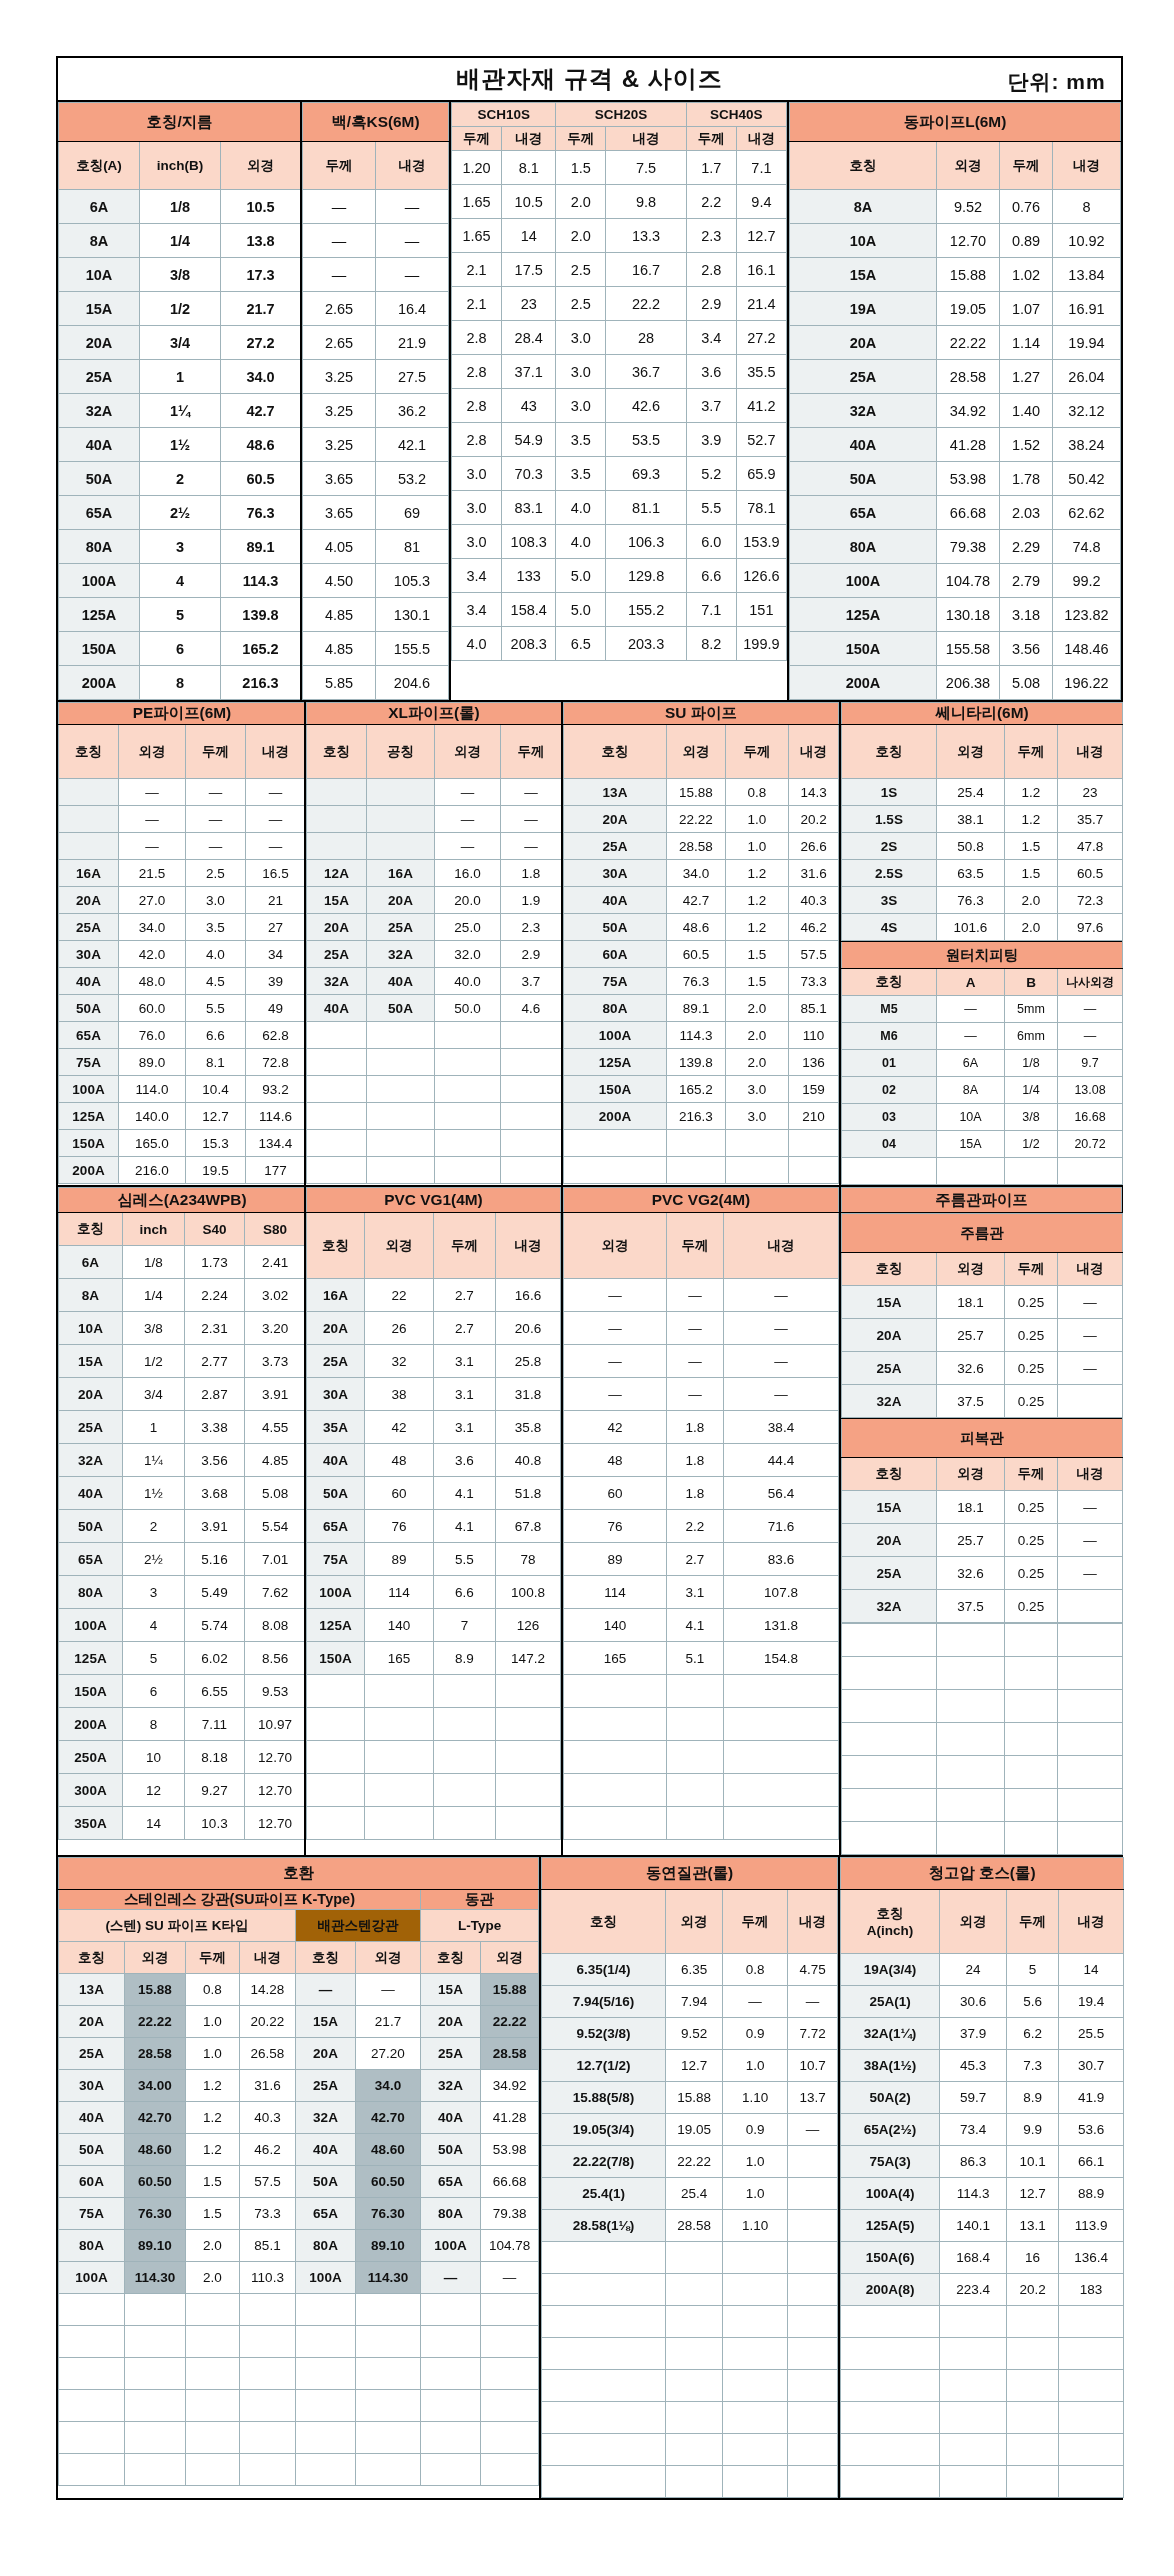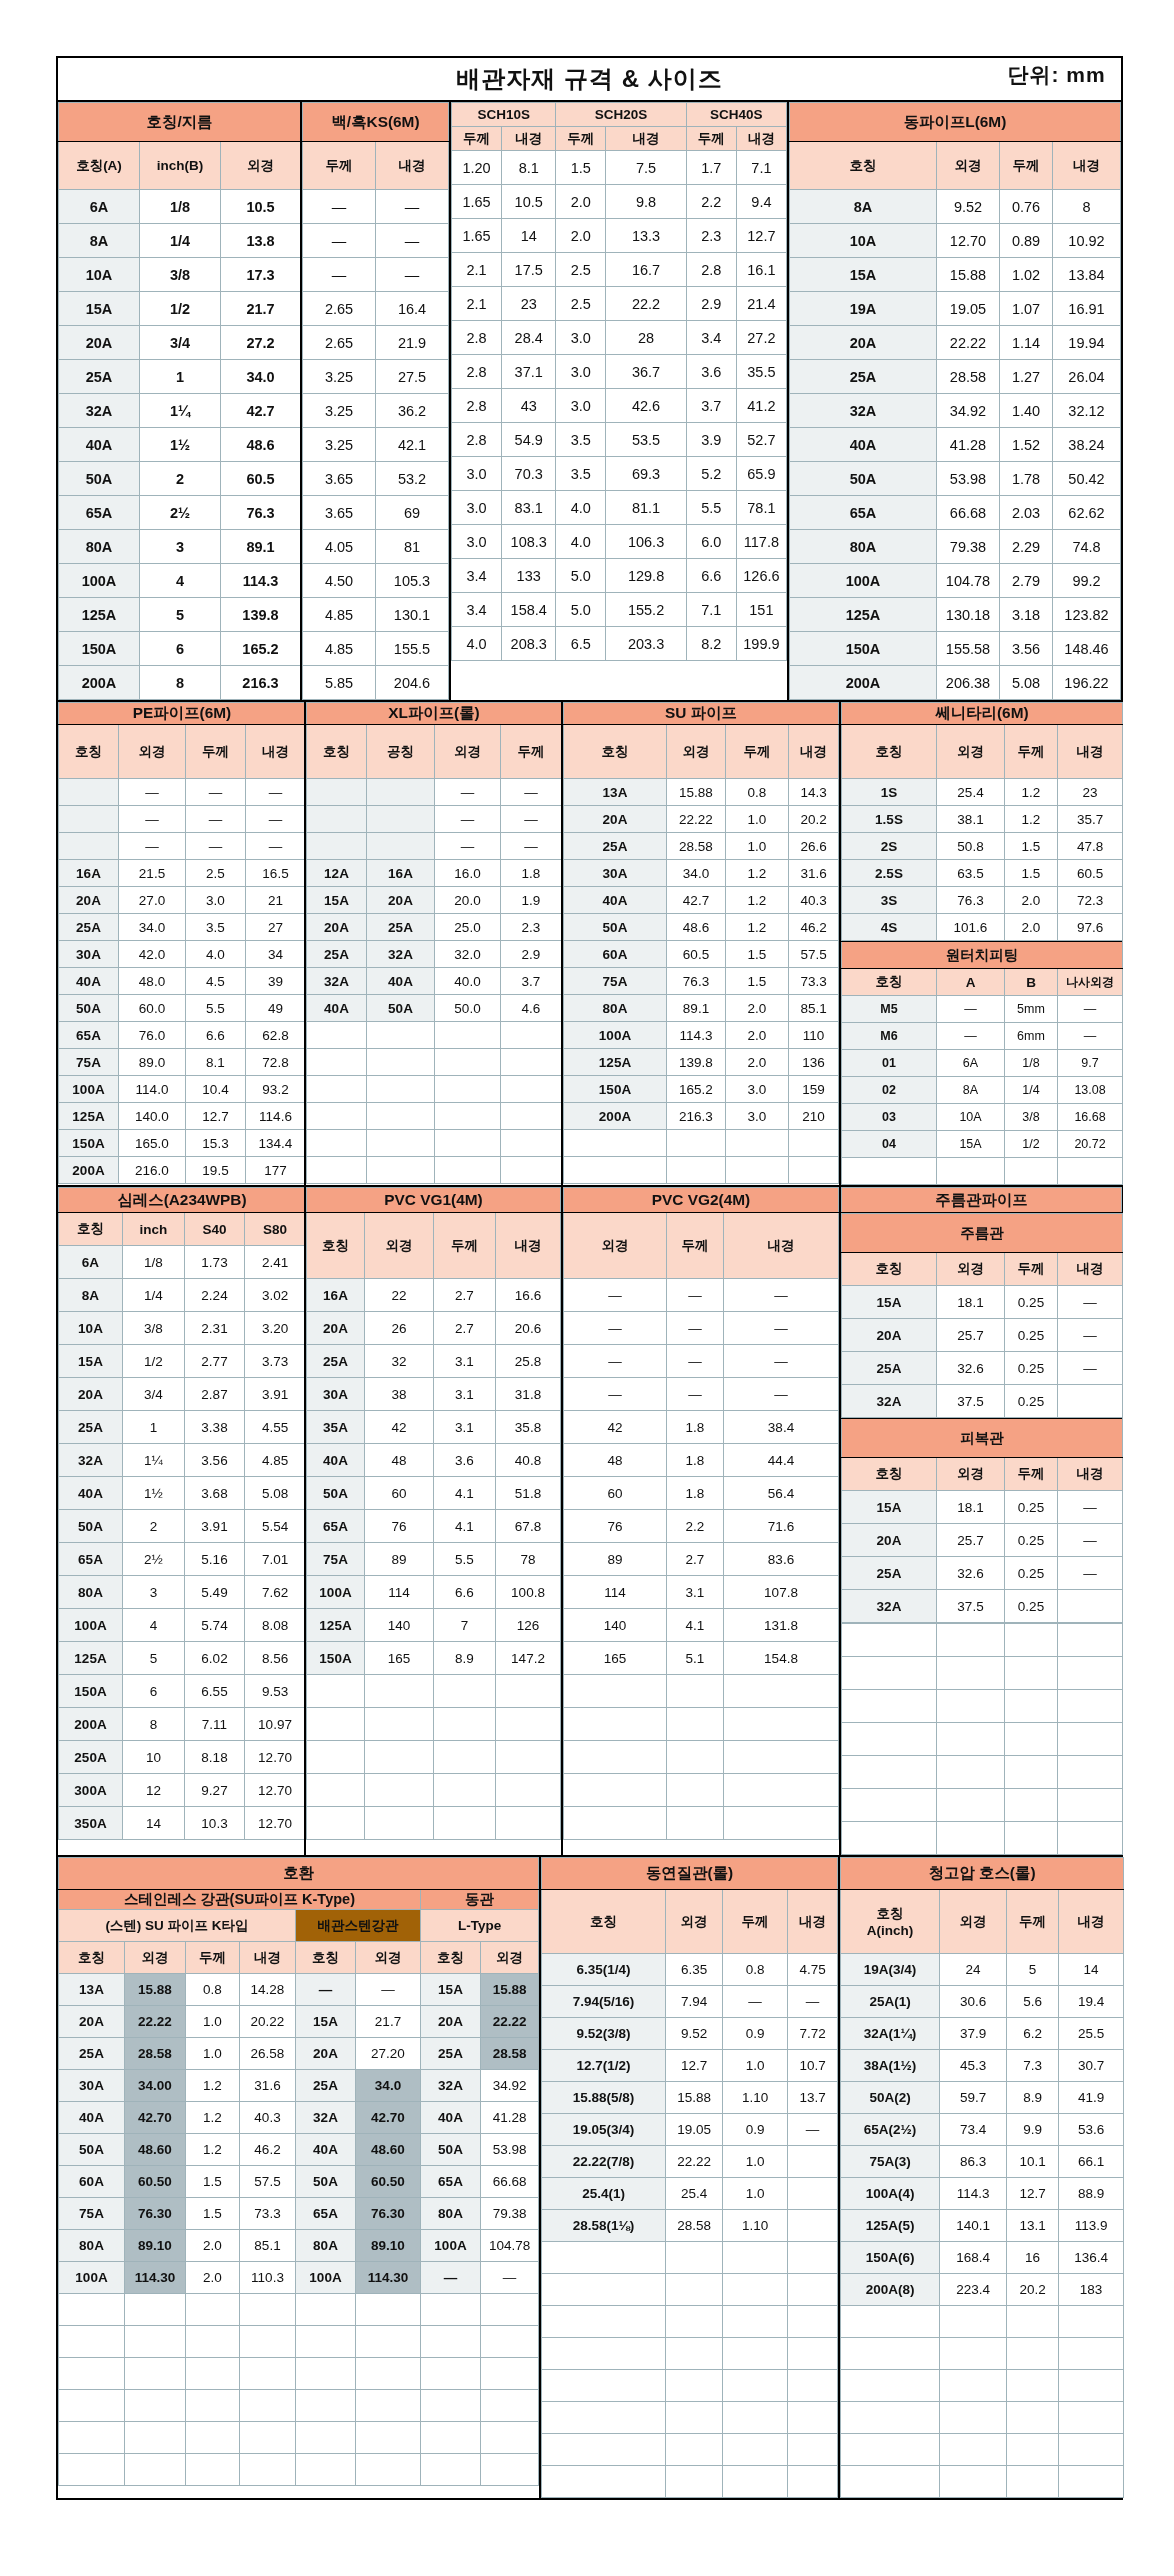--- a/index.html
+++ b/index.html
@@ -1,20 +1,20 @@
 <!DOCTYPE html>
 <html><head>
 <meta charset="utf-8">
 <style>
   html,body{margin:0;padding:0;background:#fff;}
   body{width:1175px;height:2576px;position:relative;font-family:"Liberation Sans","DejaVu Sans",sans-serif;color:#111;}
   .sheet{position:absolute;left:56px;top:56px;width:1063px;border:2.9px solid #000;background:#fff;}
   .titlebar{height:42px;position:relative;display:flex;align-items:center;justify-content:center;
     border-bottom:2.9px solid #000;font-weight:bold;font-size:24px;letter-spacing:1px;}
-  .unit{position:absolute;right:15.4px;top:3px;font-size:21px;font-weight:bold;}
+  .unit{position:absolute;right:15.4px;top:10px;font-size:21px;font-weight:bold;}
   .section{display:flex;align-items:stretch;}
   .section + .section{border-top:2.9px solid #000;}
   .block{box-sizing:border-box;}
   .block + .block{border-left:2.9px solid #000;}
   table{border-collapse:collapse;width:100%;table-layout:fixed;}
   th,td{border:1px solid #9FB3BA;text-align:center;vertical-align:middle;overflow:hidden;
     white-space:nowrap;padding:0 1.9px;box-sizing:border-box;}
   th{font-weight:bold;}
   .group{background:#F5A284;font-size:15.4px;border-bottom:1.9px solid #000;}
   .bt{border-top:1.9px solid #000;}
@@ -356,21 +356,21 @@
               <td>81.1</td>
               <td>5.5</td>
               <td>78.1</td>
             </tr>
             <tr>
               <td>3.0</td>
               <td>108.3</td>
               <td>4.0</td>
               <td>106.3</td>
               <td>6.0</td>
-              <td>117.8</td>
+              <td>153.9</td>
             </tr>
             <tr>
               <td>3.4</td>
               <td>133</td>
               <td>5.0</td>
               <td>129.8</td>
               <td>6.6</td>
               <td>126.6</td>
             </tr>
             <tr>

